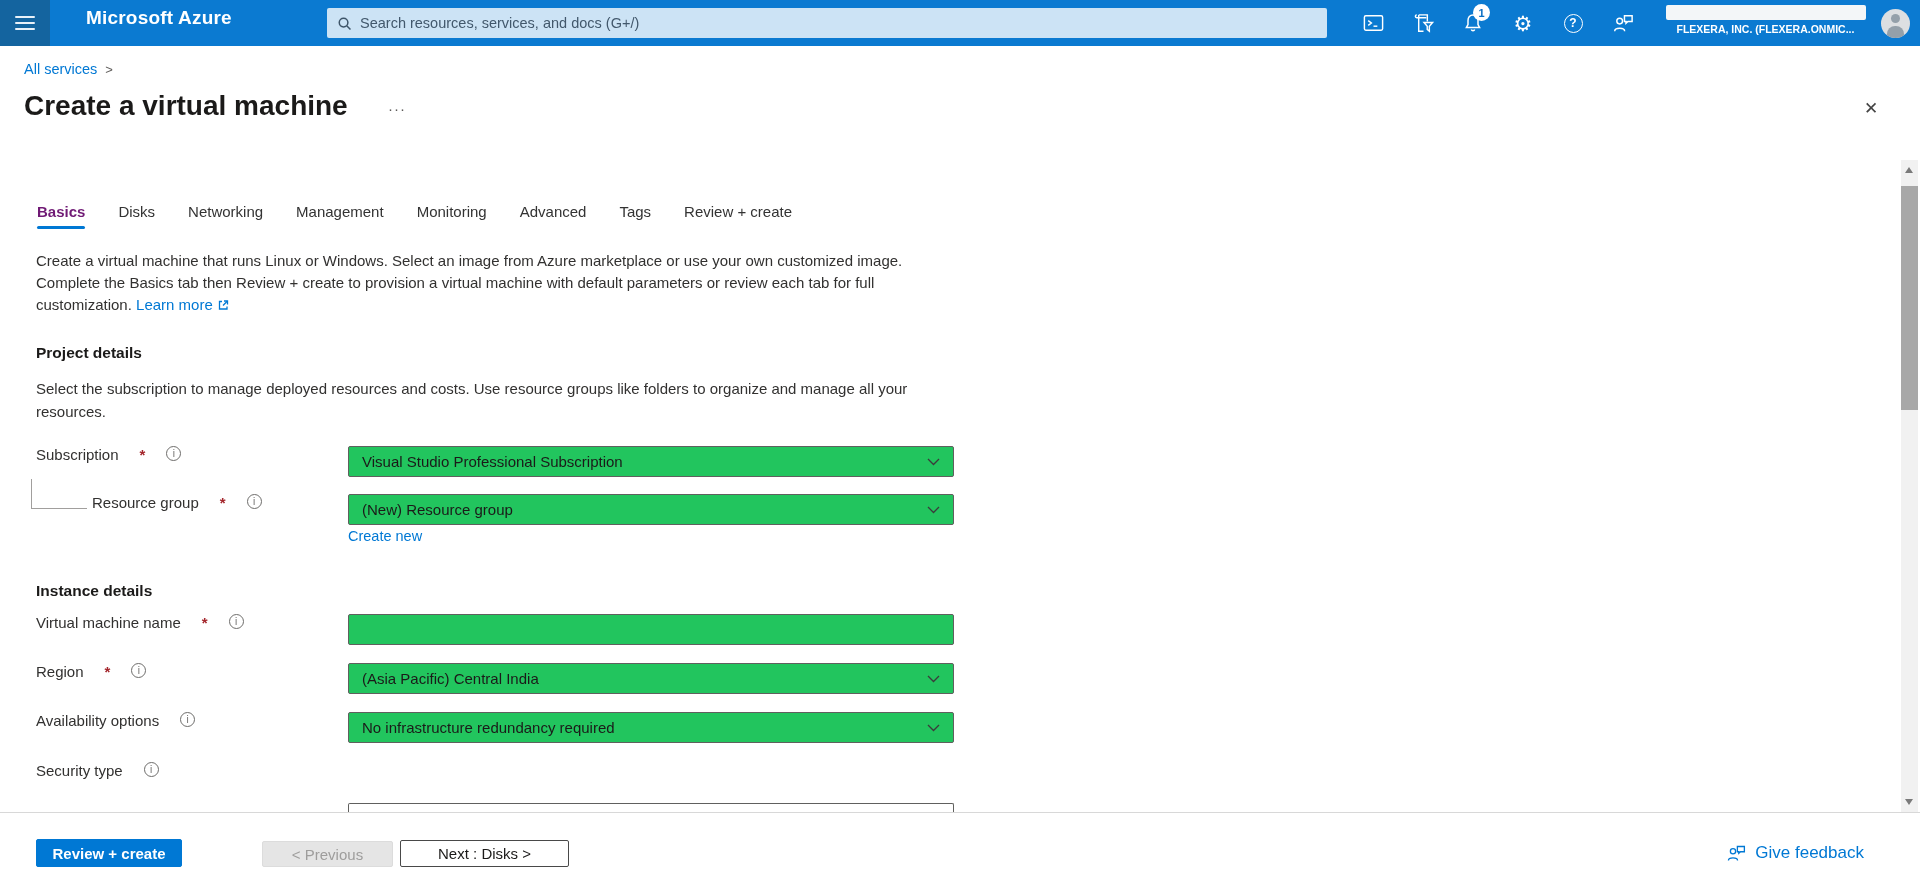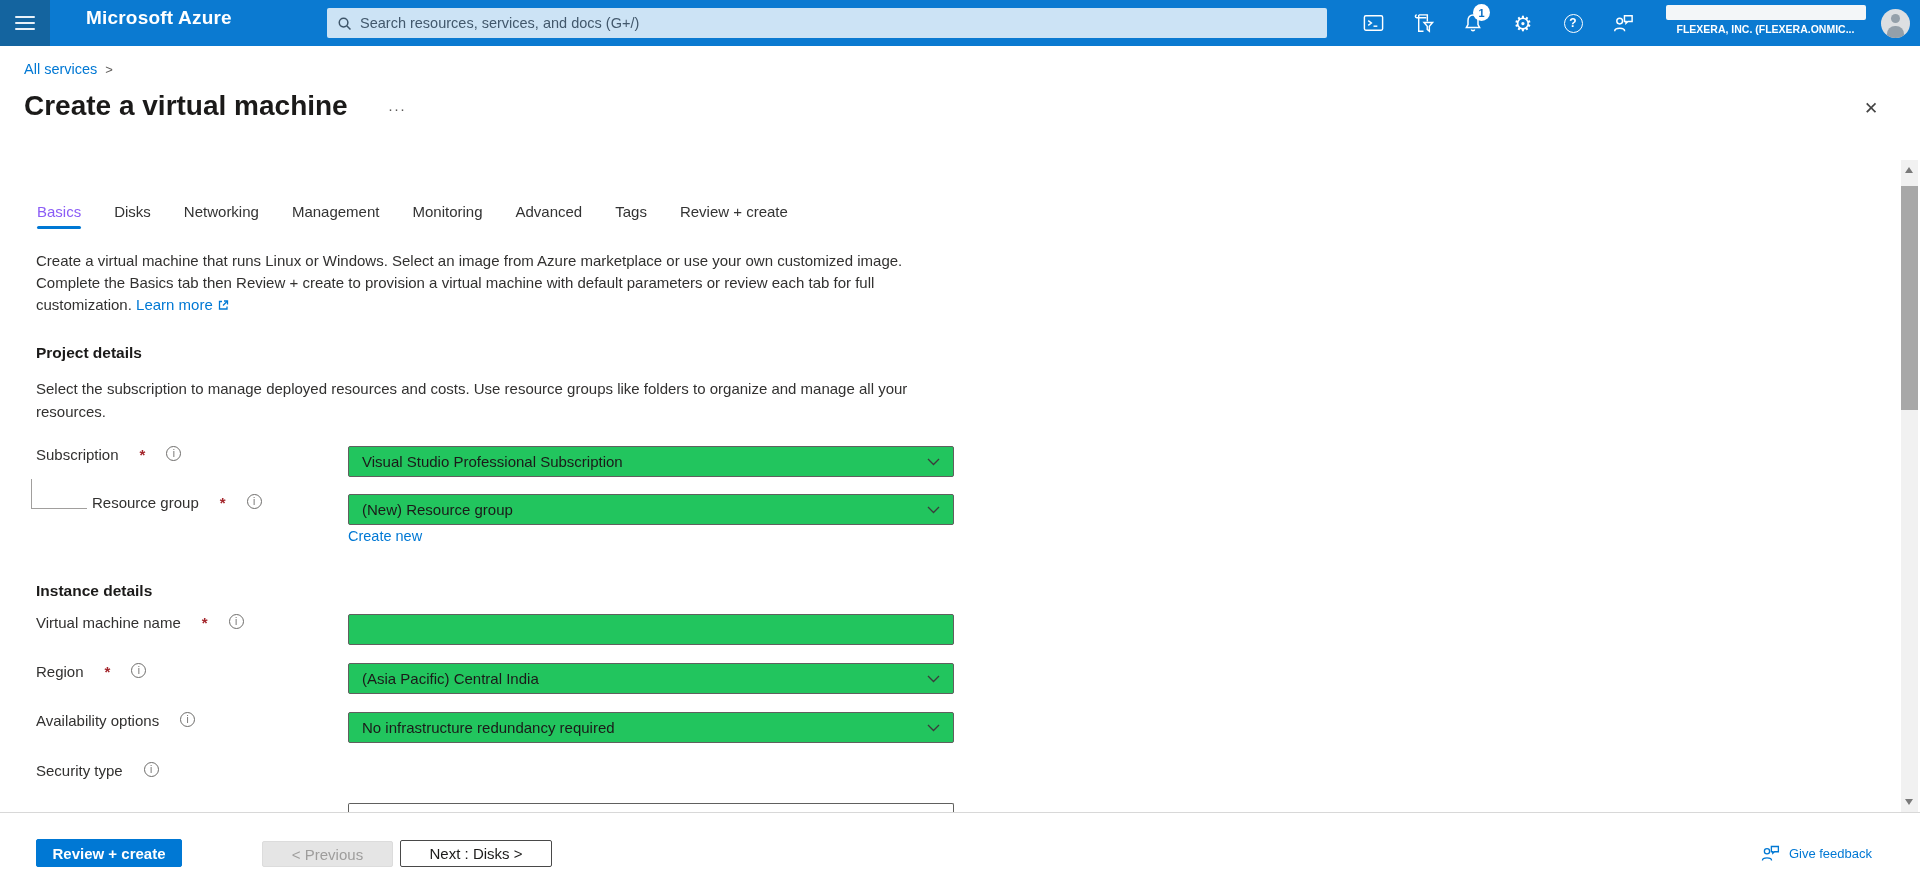--- a/index.html
+++ b/index.html
@@ -39,21 +39,21 @@
   .breadcrumb { position:absolute; left:24px; top:61px; font-size:14.5px; display:flex; gap:8px; align-items:center; }
   .breadcrumb a { color:#0078d4; text-decoration:none; cursor:pointer; }
   .breadcrumb .sep { color:#605e5c; font-size:13px; }
   .page-title { position:absolute; left:24px; top:90px; font-size:28px; font-weight:700; color:#1b1a19; }
   .title-ellipsis { position:absolute; left:388px; top:100px; color:#5c5a58; font-size:15px; letter-spacing:1px; cursor:pointer; }
   .close-x { position:absolute; left:1864px; top:100px; font-size:17px; color:#444; cursor:pointer; line-height:1; }
 
   
   .tabs { position:absolute; left:37px; top:203px; display:flex; gap:33px; font-size:15px; }
   .tab { position:relative; padding-bottom:9px; color:#333; cursor:pointer; white-space:nowrap; }
-  .tab.active { font-weight:400; color:#8b5cf6; }
+  .tab.active { font-weight:700; color:#701a75; }
   .tab.active::after { content:""; position:absolute; left:0; right:0; bottom:0; height:3px;
     background:#0078d4; border-radius:2px; }
 
   
   .intro { position:absolute; left:36px; top:250px; width:908px; font-size:15px; line-height:22px; color:#323130; }
   a.inline-link { color:#0078d4; text-decoration:none; cursor:pointer; white-space:nowrap; }
   .section-h { position:absolute; left:36px; font-size:15.5px; font-weight:700; color:#1b1a19; }
   .proj-desc { position:absolute; left:36px; top:378px; width:908px; font-size:15px; line-height:22.5px; }
 
   
@@ -73,23 +73,23 @@
   .create-new { position:absolute; left:348px; top:528px; font-size:14.5px; }
   .partial-field { position:absolute; left:348px; top:803px; width:606px; height:9px;
     border:1px solid #60605e; border-bottom:none; border-radius:2px 2px 0 0; }
 
   
   .divider { position:absolute; left:0; top:812px; width:1920px; height:1px; background:#d8d8d8; }
   .btn { position:absolute; border-radius:2px; font-size:15px; display:flex; align-items:center;
     justify-content:center; cursor:pointer; font-family:"Liberation Sans", sans-serif; }
   .btn-primary { left:36px; top:839px; width:146px; height:28px; background:#0078d4; color:#fff; font-weight:700; border:1px solid #0078d4; }
   .btn-disabled { left:262px; top:841px; width:131px; height:26px; background:#e5e5e5; color:#9e9d9c; border:1px solid #dcdcdc; cursor:default; }
-  .btn-outline { left:400px; top:840px; width:152px; height:27px; background:#fff; color:#1b1a19; border:1px solid #494949; }
-  .feedback { position:absolute; right:48px; top:843px; display:flex; align-items:center; gap:8px;
-    color:#0078d4; font-size:13px; cursor:pointer; }
+  .btn-outline { left:400px; top:840px; width:169px; height:27px; background:#fff; color:#1b1a19; border:1px solid #494949; }
+  .feedback { position:absolute; right:56px; top:843px; display:flex; align-items:flex-start; gap:8px;
+    color:#0078d4; font-size:17px; cursor:pointer; }
 
   
   .sb-track { position:absolute; left:1901px; top:160px; width:17px; height:652px; background:#f1f1f1; }
   .sb-up, .sb-down { position:absolute; left:4px; width:0; height:0; border-left:4.5px solid transparent;
     border-right:4.5px solid transparent; cursor:pointer; }
   .sb-up { top:7px; border-bottom:6px solid #7a7a7a; }
   .sb-down { bottom:7px; border-top:6px solid #7a7a7a; }
   .sb-thumb { position:absolute; left:0; top:26px; width:17px; height:224px; background:#a8a8a8; cursor:grab; }
 </style>
 </head>

